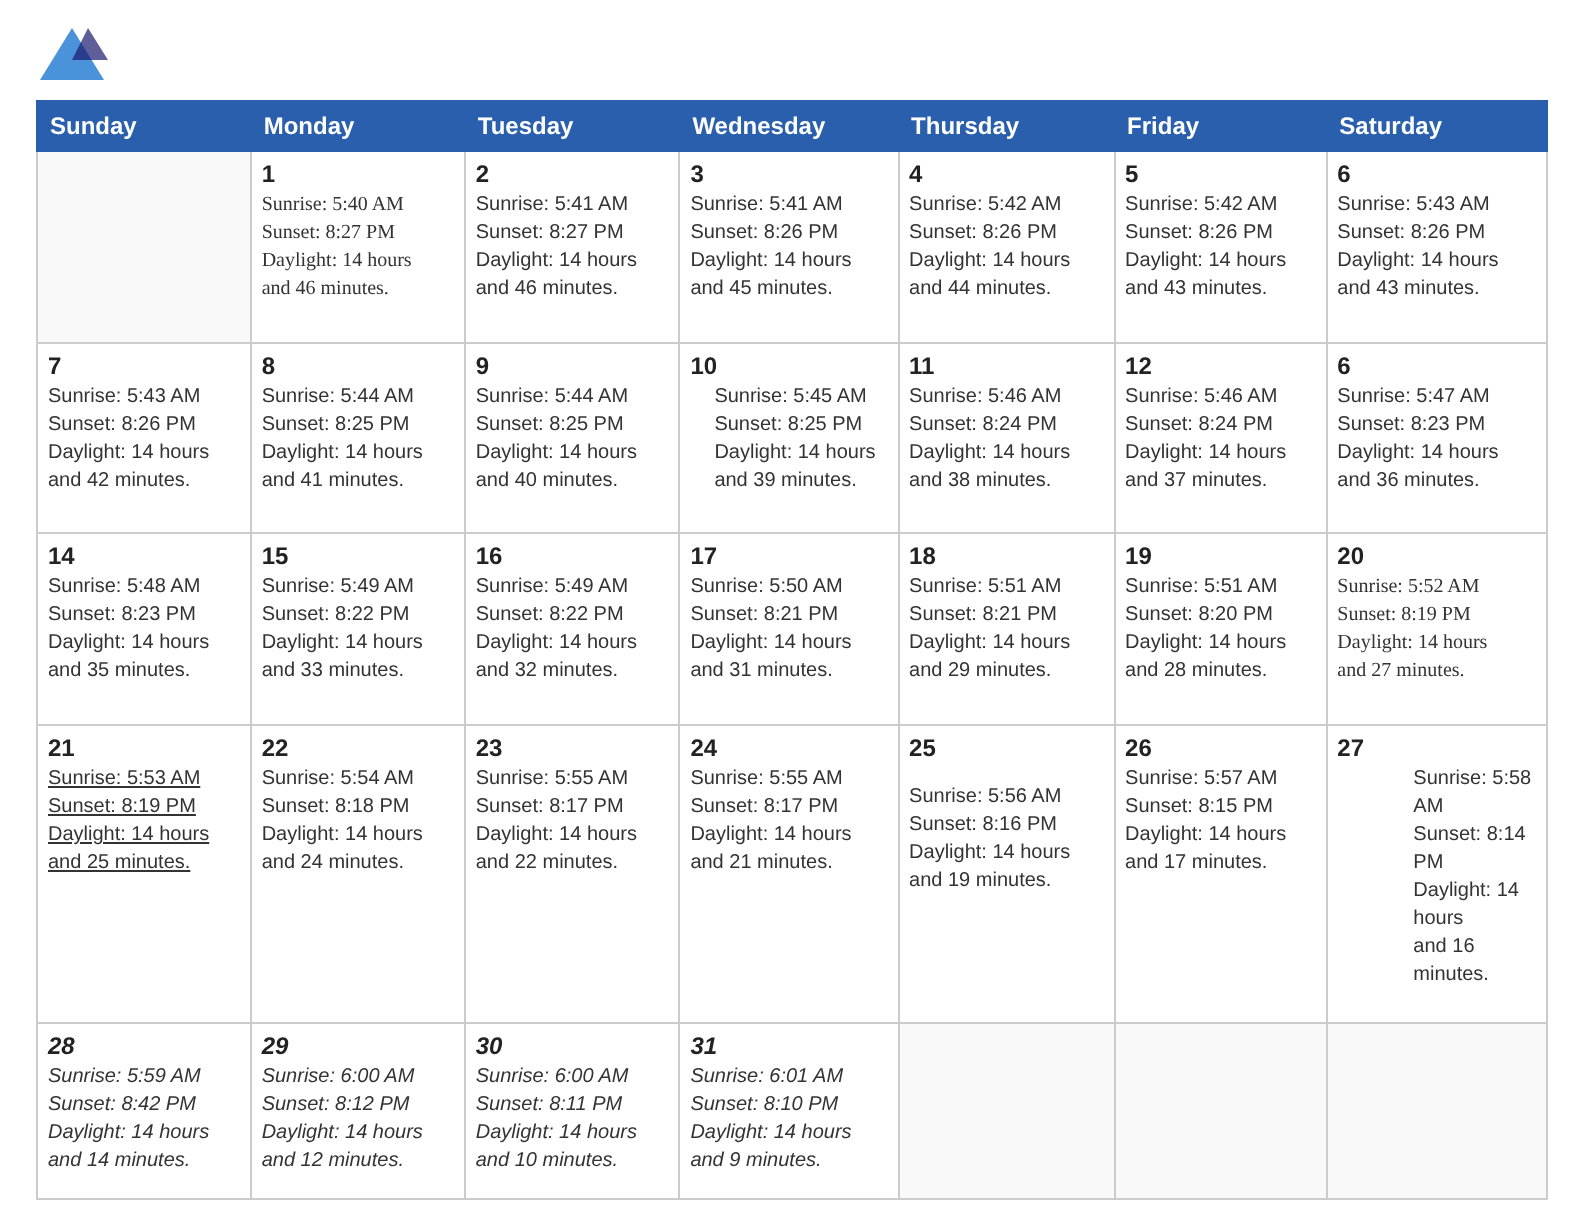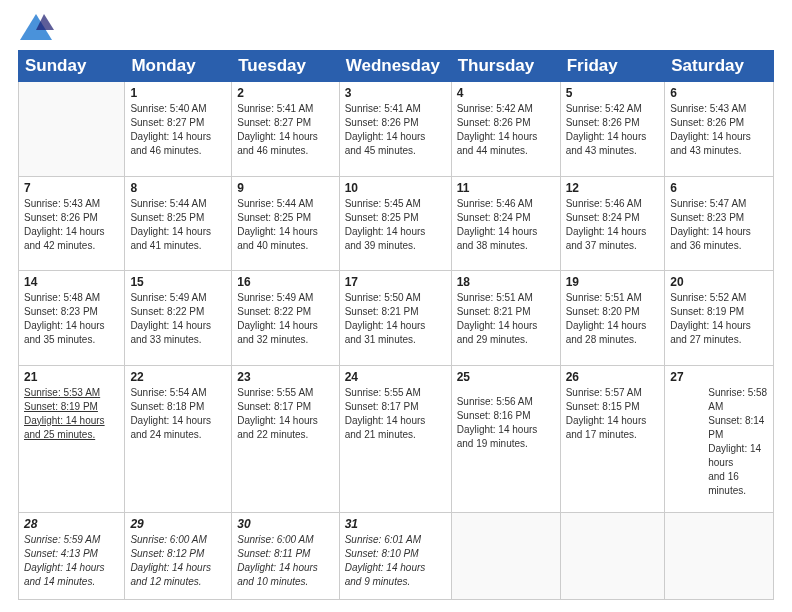--- a/index.html
+++ b/index.html
@@ -50,21 +50,21 @@
       width: 100%;
       border-collapse: collapse;
       flex: 1;
       font-size: 10.5px;
     }
     .calendar th {
       background: #2a5fad;
       color: white;
       text-align: left;
       padding: 5px 6px;
-      font-size: 17px;
+      font-size: 12px;
       font-weight: bold;
       border: 1px solid #2a5fad;
     }
     .calendar td {
       border: 1px solid #ccc;
       vertical-align: top;
       padding: 4px 5px;
       width: 113px;
       min-height: 80px;
       height: 88px;
@@ -123,21 +123,21 @@
           <th>Thursday</th>
           <th>Friday</th>
           <th>Saturday</th>
         </tr>
     </thead>
     <tbody id="calendar-body">
     <tr class="week-row">
           <td class="empty"></td>
           <td>
             <span class="day-num">1</span>
-            <div class="day-info" style="white-space: pre-line;">Sunrise: 5:40 AM
+            <div class="day-info" style="white-space: pre-line; font-family: Liberation Serif, serif;">Sunrise: 5:40 AM
 Sunset: 8:27 PM
 Daylight: 14 hours
 and 46 minutes.</div>
           </td>
           <td>
             <span class="day-num">2</span>
             <div class="day-info" style="white-space: pre-line;">Sunrise: 5:41 AM
 Sunset: 8:27 PM
 Daylight: 14 hours
 and 46 minutes.</div>
@@ -188,21 +188,21 @@
           </td>
           <td>
             <span class="day-num">9</span>
             <div class="day-info" style="white-space: pre-line;">Sunrise: 5:44 AM
 Sunset: 8:25 PM
 Daylight: 14 hours
 and 40 minutes.</div>
           </td>
           <td>
             <span class="day-num">10</span>
-            <div class="day-info" style="white-space: pre-line;">Sunrise: 5:45 AM
+            <div class="day-info" style="white-space: pre-line; margin-left: 12px;">Sunrise: 5:45 AM
 Sunset: 8:25 PM
 Daylight: 14 hours
 and 39 minutes.</div>
           </td>
           <td>
             <span class="day-num">11</span>
             <div class="day-info" style="white-space: pre-line;">Sunrise: 5:46 AM
 Sunset: 8:24 PM
 Daylight: 14 hours
 and 38 minutes.</div>
@@ -260,21 +260,21 @@
           </td>
           <td>
             <span class="day-num">19</span>
             <div class="day-info" style="white-space: pre-line;">Sunrise: 5:51 AM
 Sunset: 8:20 PM
 Daylight: 14 hours
 and 28 minutes.</div>
           </td>
           <td>
             <span class="day-num">20</span>
-            <div class="day-info" style="white-space: pre-line;">Sunrise: 5:52 AM
+            <div class="day-info" style="white-space: pre-line; font-family: Liberation Serif, serif;">Sunrise: 5:52 AM
 Sunset: 8:19 PM
 Daylight: 14 hours
 and 27 minutes.</div>
           </td>
         </tr>
         <tr class="week-row">
           <td>
             <span class="day-num">21</span>
             <div class="day-info" style="white-space: pre-line; text-decoration: underline;">Sunrise: 5:53 AM
 Sunset: 8:19 PM
@@ -321,21 +321,21 @@
             <div class="day-info" style="white-space: pre-line; margin-left: 38px;">Sunrise: 5:58 AM
 Sunset: 8:14 PM
 Daylight: 14 hours
 and 16 minutes.</div>
           </td>
         </tr>
         <tr class="last-row">
           <td>
             <span class="day-num">28</span>
             <div class="day-info" style="white-space: pre-line;">Sunrise: 5:59 AM
-Sunset: 4:13 PM
+Sunset: 8:42 PM
 Daylight: 14 hours
 and 14 minutes.</div>
           </td>
           <td>
             <span class="day-num">29</span>
             <div class="day-info" style="white-space: pre-line;">Sunrise: 6:00 AM
 Sunset: 8:12 PM
 Daylight: 14 hours
 and 12 minutes.</div>
           </td>

